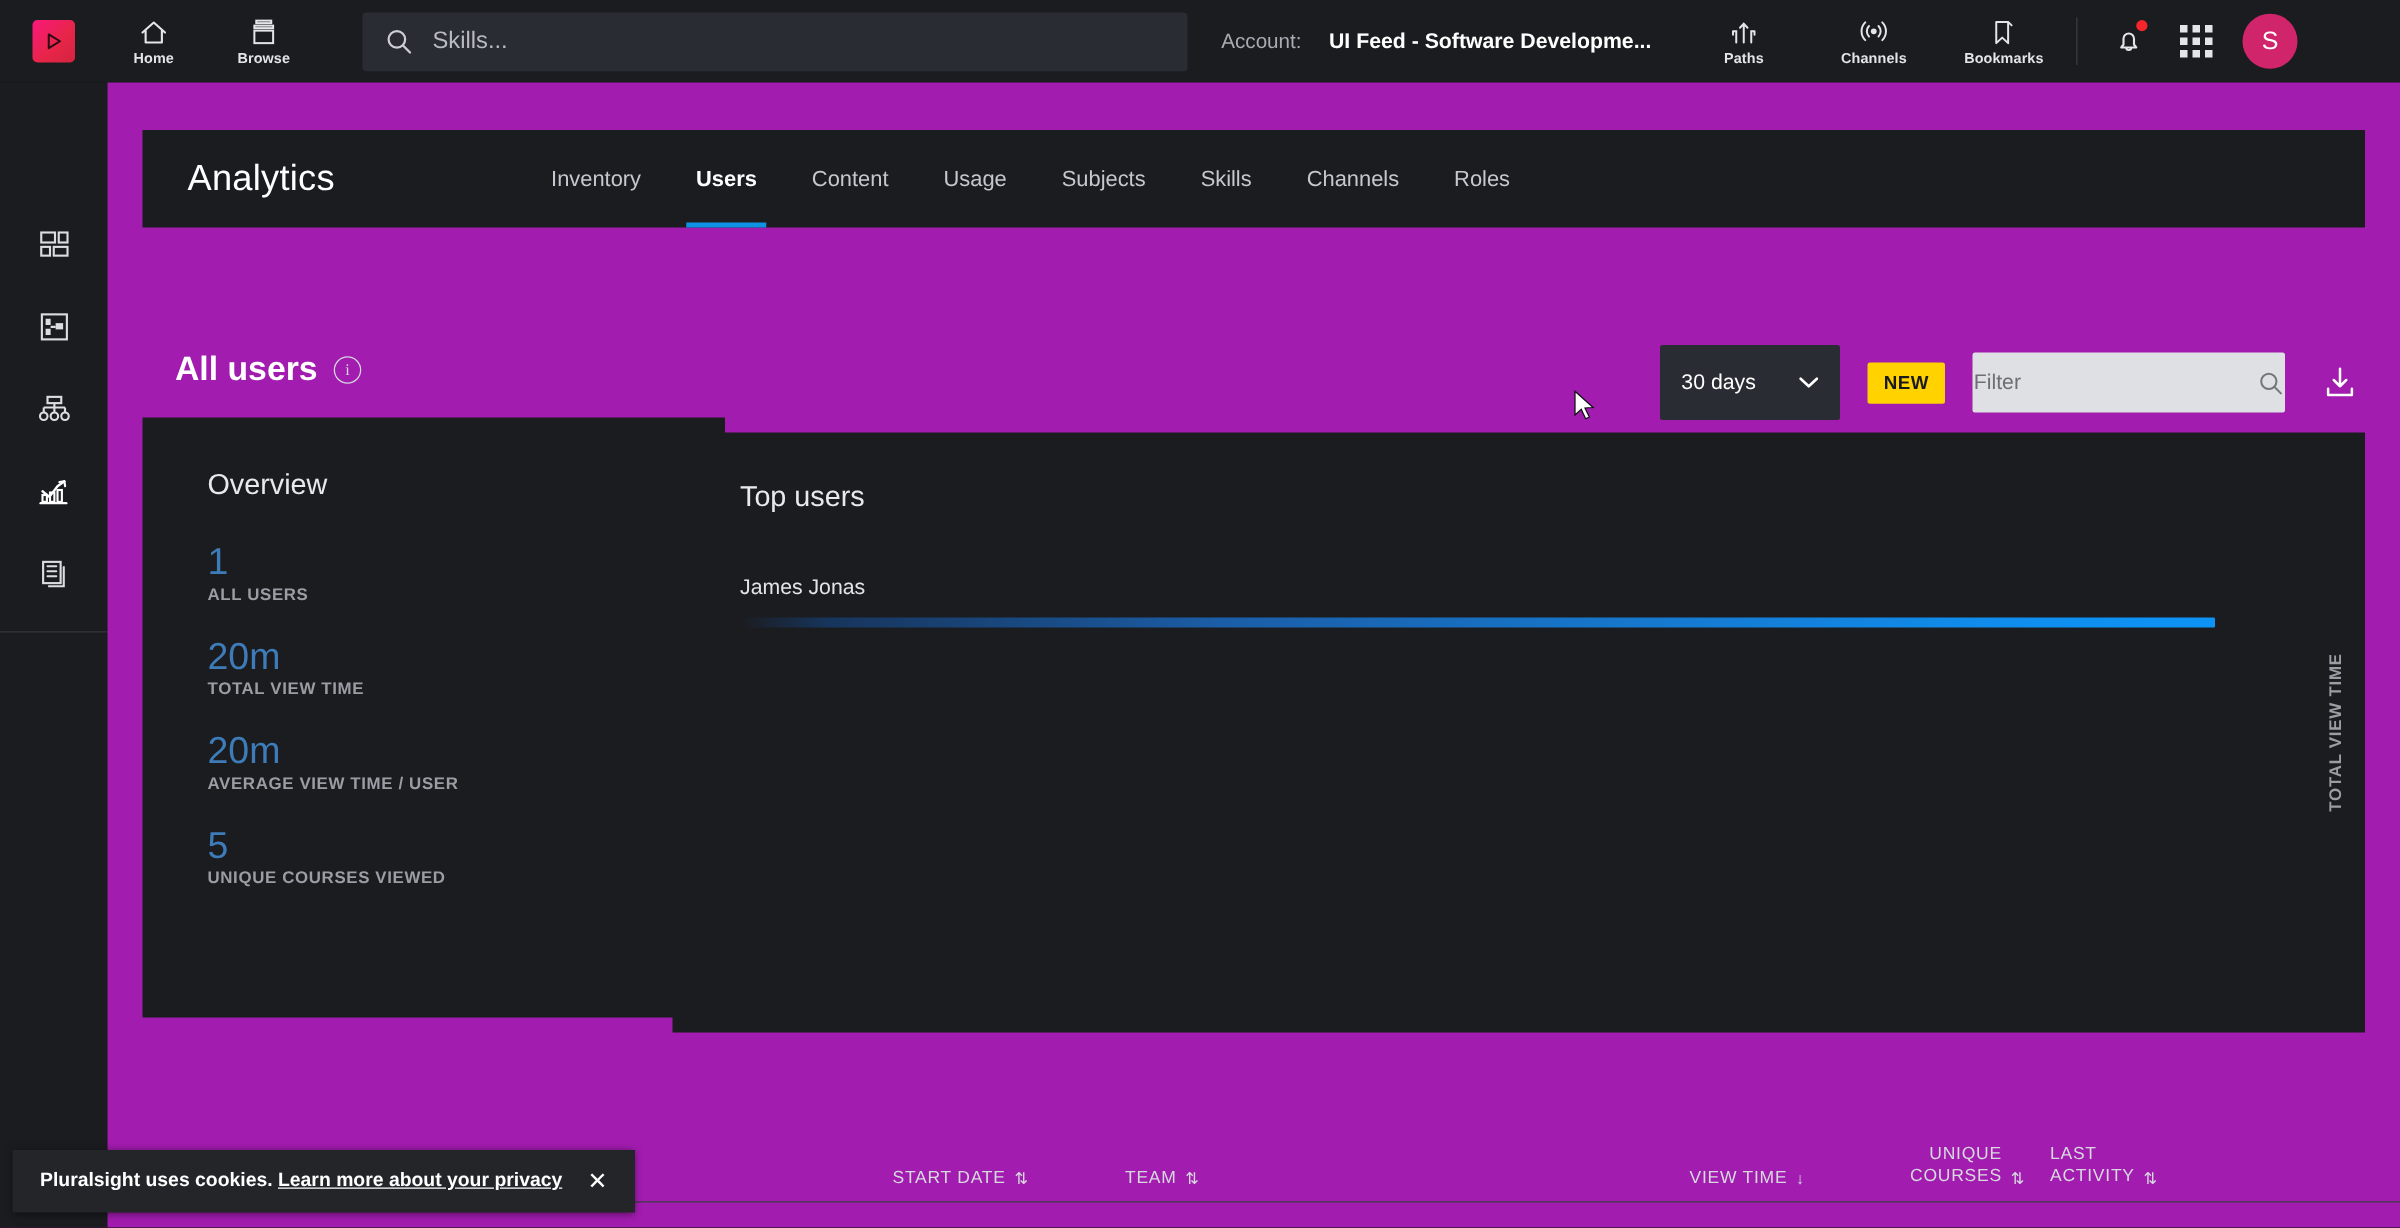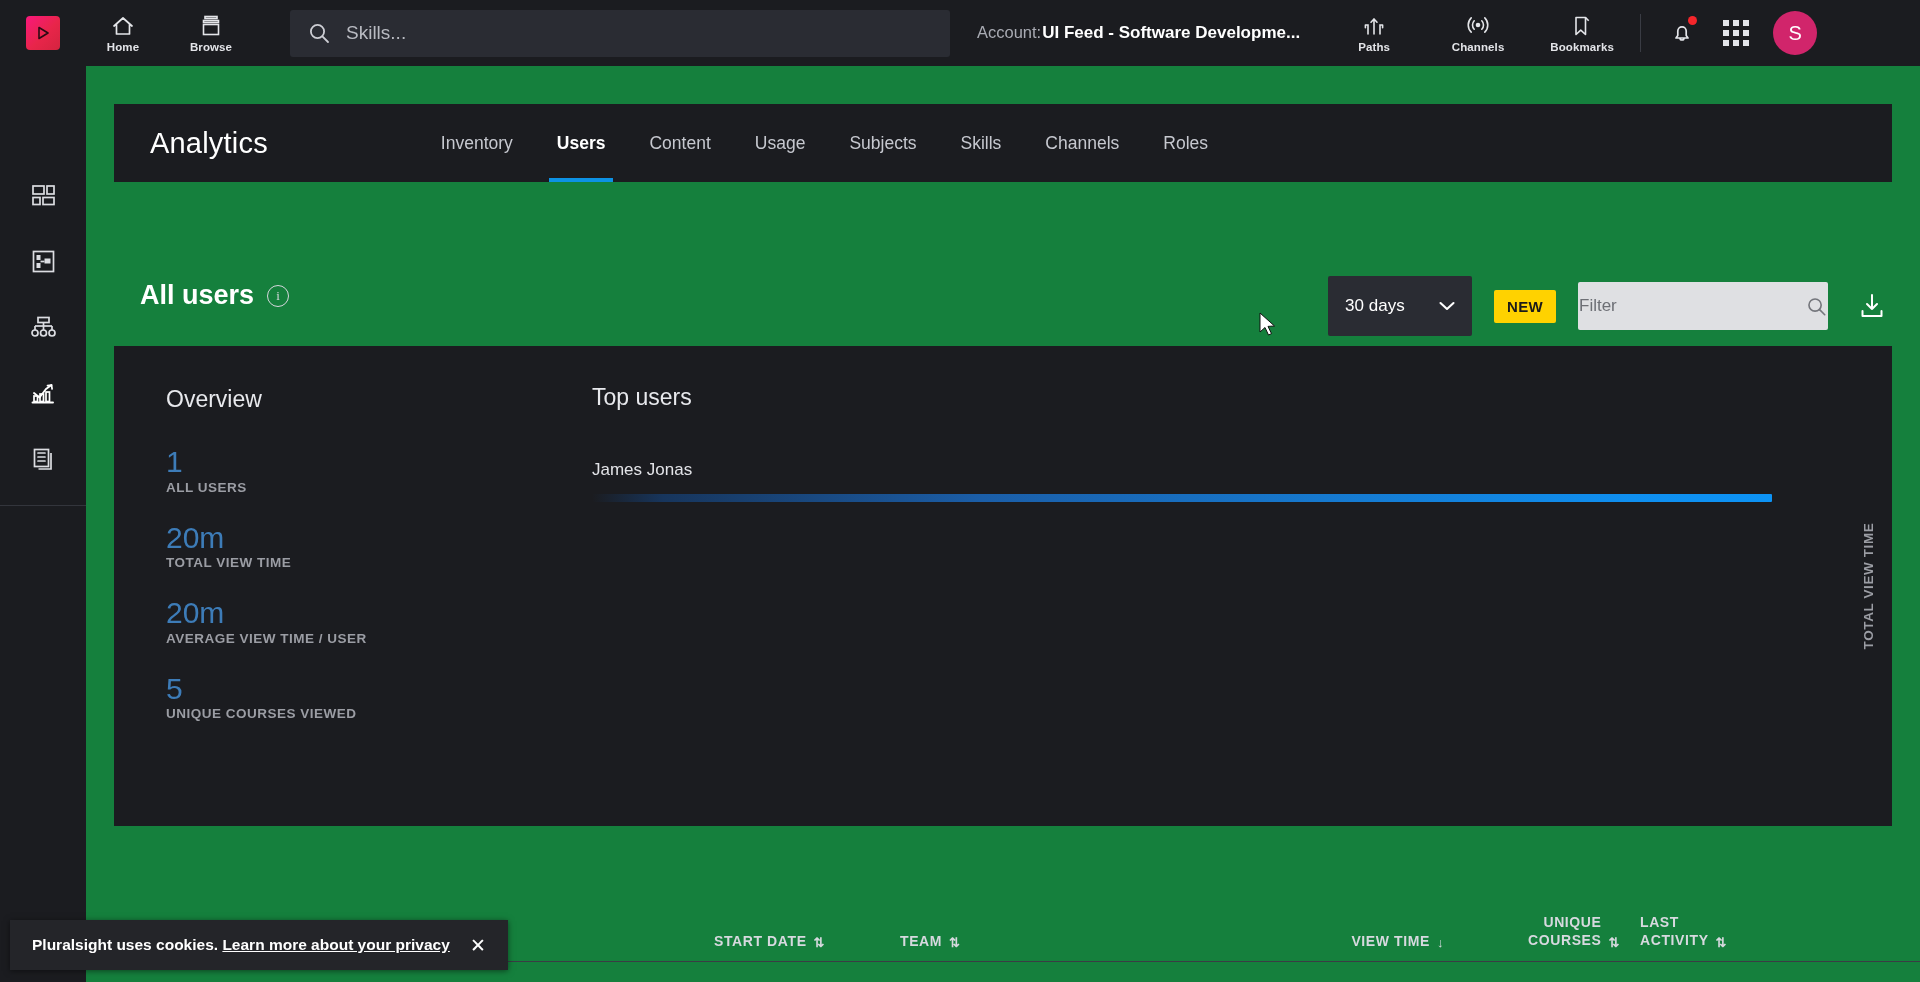--- a/index.html
+++ b/index.html
@@ -35,21 +35,21 @@
   .nav-item.home { margin-left: 6px; }
 
   .search-box {
     margin-left: 44px;
     width: 660px; height: 47px; background: #2a2c33; border-radius: 3px;
     display:flex; align-items:center; padding: 0 18px; cursor: text;
   }
   .search-box .ph { margin-left: 16px; font-size: 19px; color: #b9bbc2; }
 
   .account {
-    margin-left: 27px; display:flex; align-items:baseline; gap: 1px; cursor:pointer;
+    margin-left: 27px; display:flex; align-items:baseline; gap: 22px; cursor:pointer;
     max-width: 380px;
   }
   .account .k { font-size: 16.5px; color: #a9abb3; }
   .account .v { font-size: 17px; color: #ffffff; font-weight: 700; white-space:nowrap; }
 
   .right-nav { margin-left: 22px; display:flex; align-items:center; }
   .right-nav .nav-item { width: 104px; }
 
   .divider-v { width:1px; height: 38px; background: #3a3c44; margin: 0 14px 0 6px; }
 
@@ -68,21 +68,21 @@
     position:absolute; top:66px; left:0; width:86px; height: 916px;
     background:#1b1c20;
   }
   .rail-inner { position:relative; height: 440px; border-bottom: 1px solid #33353c; }
   .rail-item {
     width:86px; height:66px; display:flex; align-items:center; justify-content:center; cursor:pointer;
   }
   .rail-list { padding-top: 96px; display:flex; flex-direction:column; gap:0px;}
 
   
-  .content { position:absolute; top:66px; left:86px; width: 1834px; height: 916px; background: #15803d; }
+  .content { position:absolute; top:66px; left:86px; width: 1834px; height: 916px; background: #a21caf; }
 
   .panel-head {
     position:absolute; top:38px; left: 28px; width: 1778px; height: 78px;
     background:#1b1c20;
     display:flex; align-items:center;
   }
   .panel-title { margin-left: 36px; font-size: 29px; font-weight: 300; color: #fff; letter-spacing:.2px;}
   .tabs { display:flex; align-items:center; margin-left: 151px; height: 78px; text-align: center;}
   .tab {
     position:relative; height:78px; display:flex; align-items:center; padding: 0 22px;
@@ -114,21 +114,21 @@
   }
   .filter-box {
     margin-left: 22px; width: 250px; height: 48px; background:#dfe0e3; border-radius:2px;
     display:flex; align-items:center; padding: 0 1px; justify-content:space-between; cursor:text;
   }
   .filter-box .ph { font-size:17px; color:#6d6f75; }
   .dl-btn { margin-left: 24px; width: 40px; height:40px; display:flex; align-items:center; justify-content:center; cursor:pointer;}
 
   
   .overview-card {
-    position:absolute; left: 28px; top: 280px; width: 466px; height: 480px; background:#1b1c20;
+    position:absolute; left: 28px; top: 268px; width: 466px; height: 480px; background:#1b1c20;
   }
   .overview-card h3 { margin: 40px 0 0 52px; font-size: 23px; font-weight: 300; color:#e8e9ed; }
   .stat { margin-left: 52px; }
   .stat .num { font-size: 30px; font-weight: 300; color:#3d7cb8; line-height: 1.15; }
   .stat .lbl { font-size: 13.5px; font-weight:700; color:#9b9da4; letter-spacing:.5px; }
   .s1 { margin-top: 32px; }
   .s2 { margin-top: 26px; }
   .s3 { margin-top: 26px; }
   .s4 { margin-top: 26px; }
 
@@ -144,21 +144,21 @@
     border-radius: 1px;
   }
   .y-axis-label {
     position:absolute; right: 16px; top: 50%; transform: translateY(-50%) rotate(180deg);
     writing-mode: vertical-rl; font-size: 13.5px; font-weight:700; color:#9b9da4; letter-spacing:.6px;
   }
 
   
   .table { position:absolute; left: 28px; top: 820px; width: 1806px; }
   .thead { display:flex; align-items:flex-end; height: 76px; padding-bottom: 12px; border-bottom:1px solid #3a3c44;}
-  .th { font-size: 14px; font-weight:700; color:#d7d9df; letter-spacing:.6px; display:flex; align-items:flex-end; gap:7px; cursor:pointer;}
+  .th { font-size: 14px; font-weight:400; color:#d7d9df; letter-spacing:.6px; display:flex; align-items:flex-end; gap:7px; cursor:pointer;}
   .th .two { display:flex; flex-direction:column; line-height:1.25; }
   .sort { font-size: 13px; color:#d7d9df; line-height:1; }
   .tbody-row { display:flex; align-items:center; height: 62px; font-size:17px; color:#e7e8ec;}
   .c-name  { width: 290px; padding-left: 26px; }
   .c-email { width: 310px; }
   .c-start { width: 186px; }
   .c-team  { width: 300px; }
   .c-view  { width: 290px; text-align:right; padding-right: 60px;}
   .c-uniq  { width: 150px; text-align:right; padding-right: 34px;}
   .c-last  { width: 230px; }

